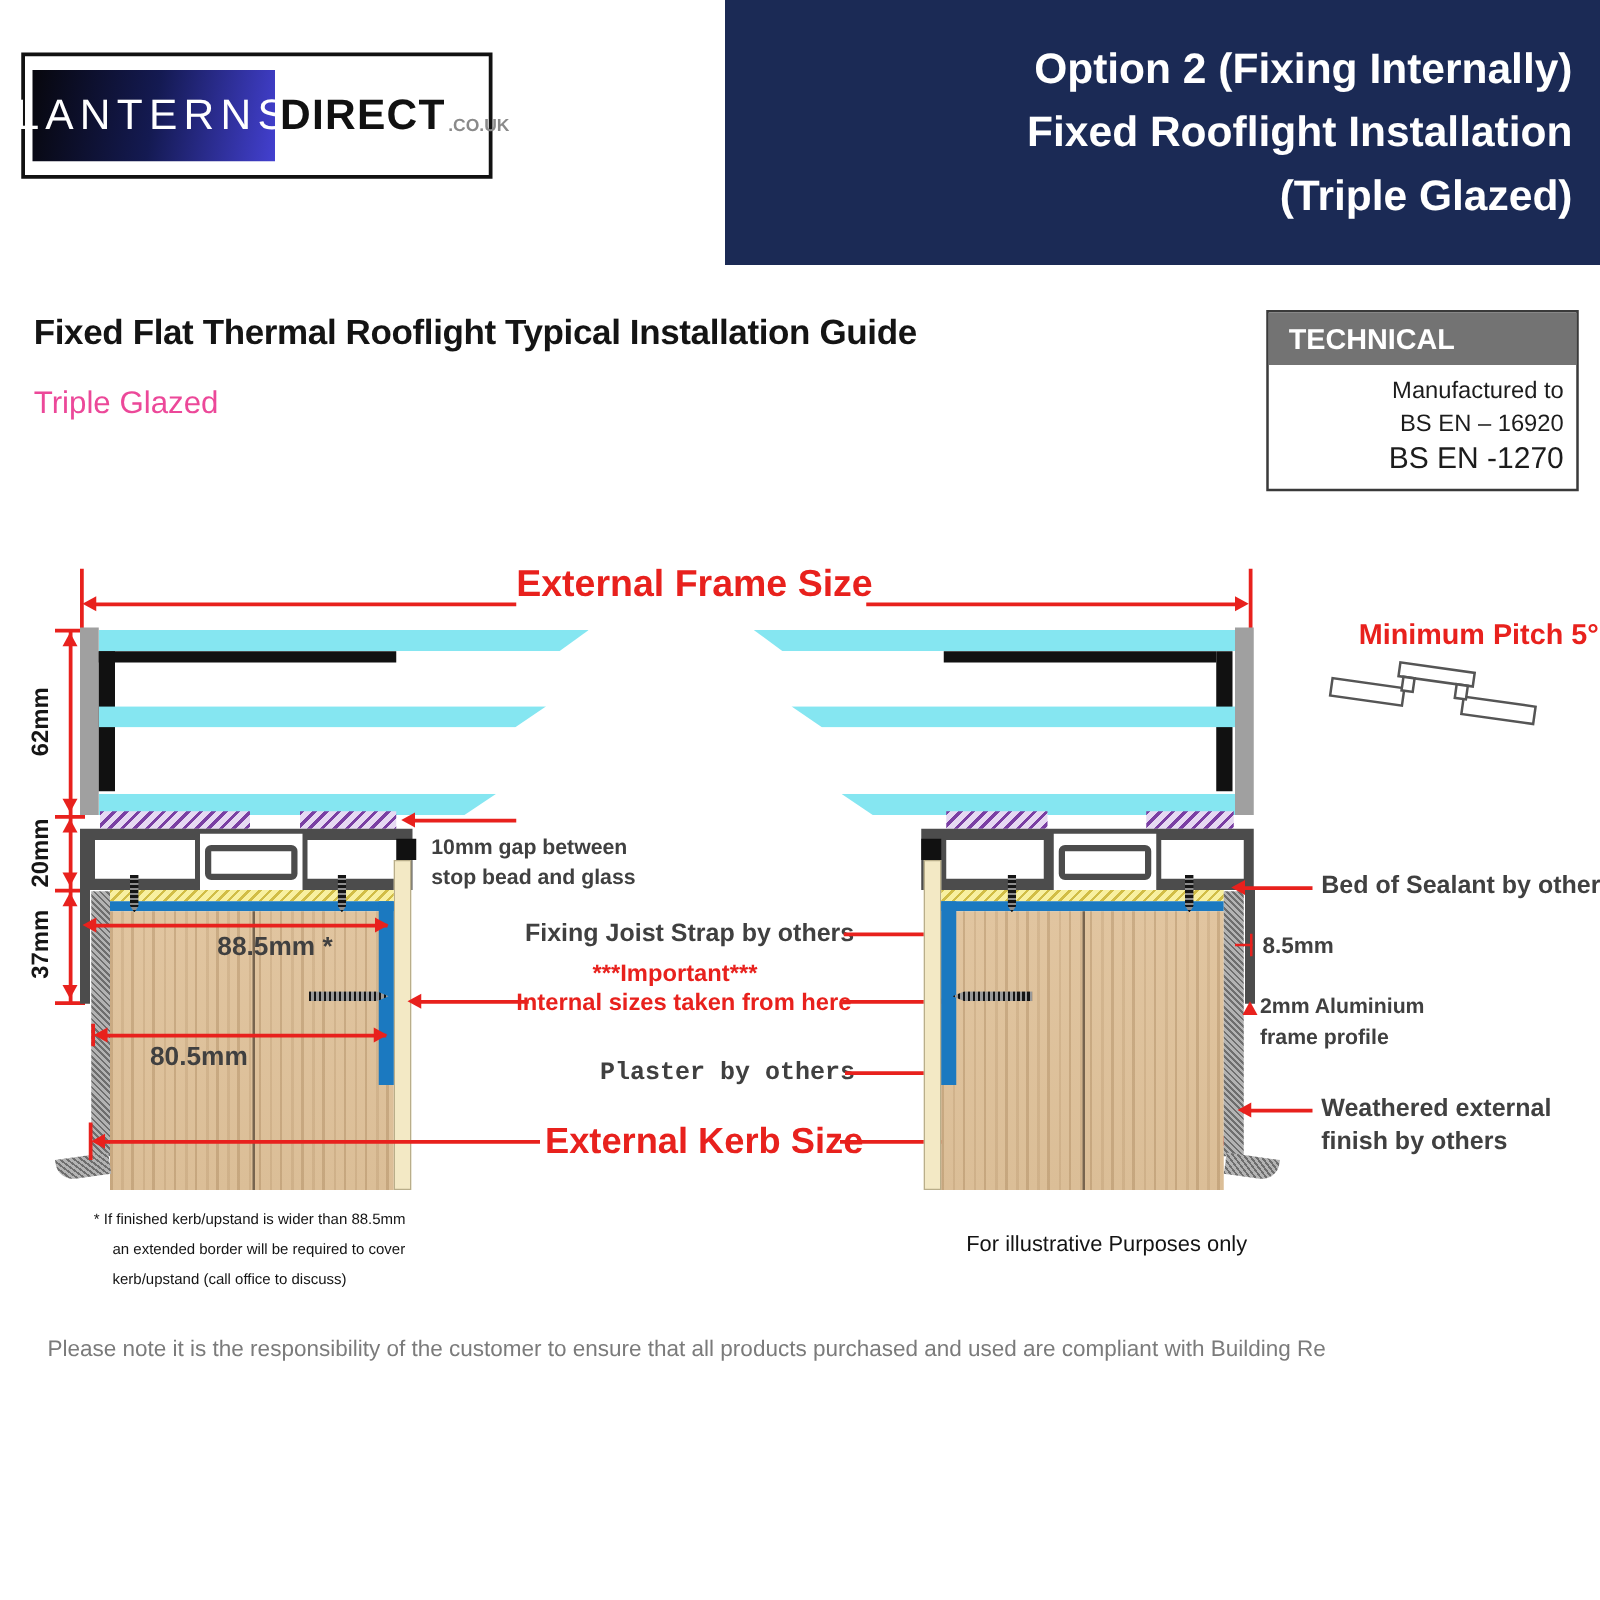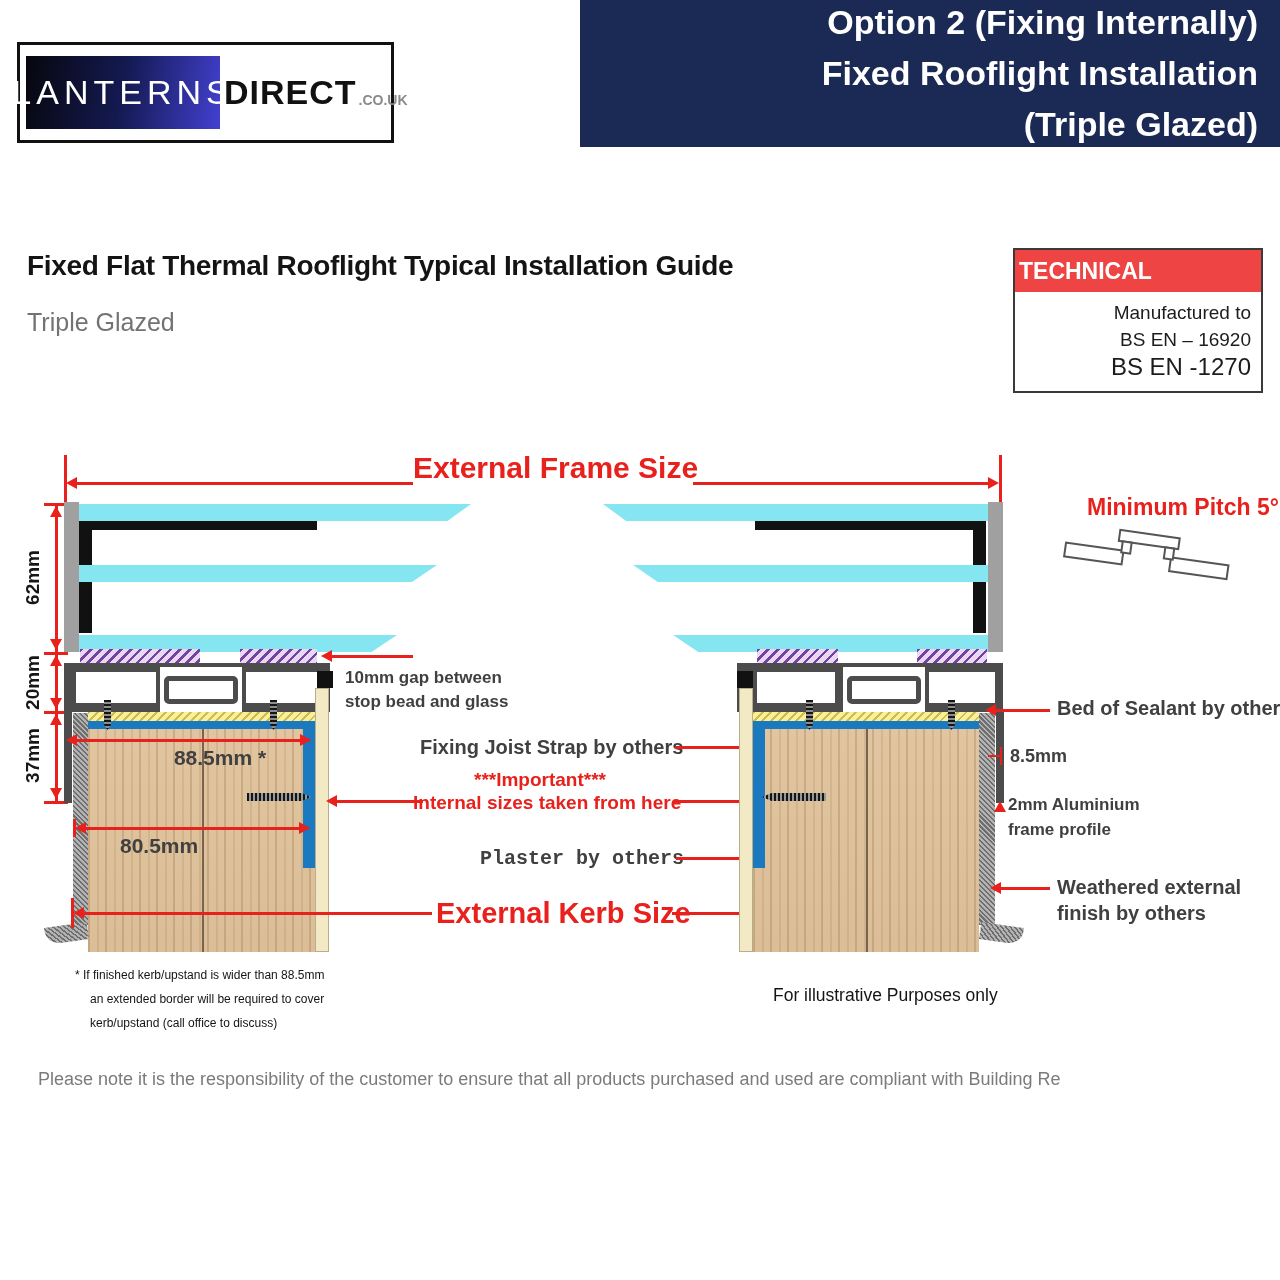--- a/index.html
+++ b/index.html
@@ -33,32 +33,32 @@
 <div id="page">
 
   <div class="abs" style="left:17px;top:42px;width:371px;height:95px;border:3px solid #111;background:#fff;display:flex;align-items:center;">
     <div style="margin-left:6px;width:194px;height:73px;background:linear-gradient(100deg,#07070d 0%,#141a52 50%,#4340d0 100%);display:flex;align-items:center;justify-content:center;">
       <span style="color:#fff;font-size:34px;letter-spacing:5px;font-weight:normal;">LANTERNS</span>
     </div>
     <span style="color:#111;font-size:34px;font-weight:bold;letter-spacing:1px;margin-left:4px;">DIRECT</span>
     <span style="color:#8a8a8a;font-size:14px;font-weight:bold;margin-left:2px;margin-top:14px;">.CO.UK</span>
   </div>
 
-  <div class="abs" style="left:580px;top:0;width:700px;height:147px;background:#1b2a55;color:#fff;
+  <div class="abs" style="left:580px;top:0;width:700px;height:212px;background:#1b2a55;color:#fff;
               display:flex;flex-direction:column;justify-content:center;align-items:flex-end;padding-right:22px;box-sizing:border-box;">
     <div style="font-size:34px;font-weight:bold;line-height:51px;">Option 2 (Fixing Internally)</div>
     <div style="font-size:34px;font-weight:bold;line-height:51px;">Fixed Rooflight Installation</div>
     <div style="font-size:34px;font-weight:bold;line-height:51px;">(Triple Glazed)</div>
   </div>
 
   <div class="abs" style="left:27px;top:250px;font-size:28px;font-weight:bold;color:#141414;letter-spacing:-0.3px;">Fixed Flat Thermal Rooflight Typical Installation Guide</div>
-  <div class="abs" style="left:27px;top:308px;font-size:25px;color:#737373;">Triple Glazed</div>
+  <div class="abs" style="left:27px;top:308px;font-size:25px;color:#ec4899;">Triple Glazed</div>
 
   <div class="abs" style="left:1013px;top:248px;width:250px;height:145px;border:2px solid #3a3a3a;background:#fff;box-sizing:border-box;">
-    <div style="background:#ef4444;color:#fff;font-weight:bold;font-size:23px;height:42px;line-height:42px;padding-left:4px;">TECHNICAL</div>
+    <div style="background:#737373;color:#fff;font-weight:bold;font-size:23px;height:42px;line-height:42px;padding-left:16px;">TECHNICAL</div>
     <div style="padding:7px 10px 0 10px;text-align:right;">
       <div style="font-size:19px;line-height:27px;color:#1c1c1c;">Manufactured to</div>
       <div style="font-size:19px;line-height:27px;color:#1c1c1c;">BS EN – 16920</div>
       <div style="font-size:24px;line-height:27px;color:#1c1c1c;">BS EN -1270</div>
     </div>
   </div>
 
   <div class="rline" style="left:64px;top:455px;width:3px;height:50px;"></div>
   <div class="rline" style="left:999px;top:455px;width:3px;height:50px;"></div>
   <div class="rline" style="left:76px;top:482px;width:337px;height:3px;"></div>

